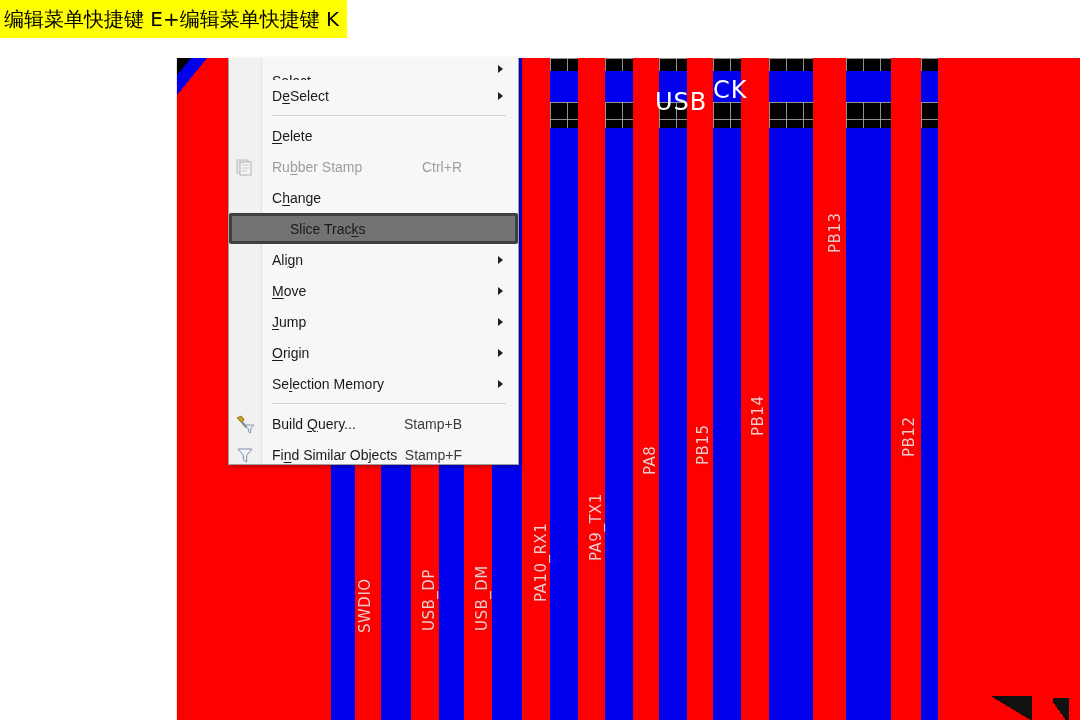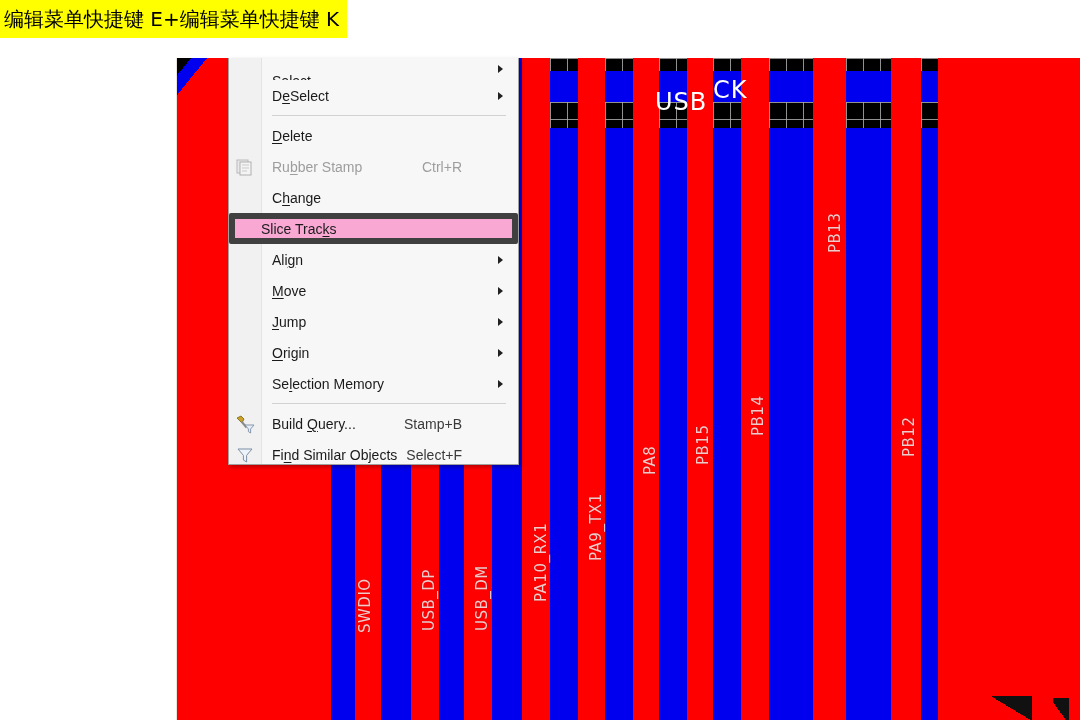--- a/index.html
+++ b/index.html
@@ -89,24 +89,24 @@
     white-space:nowrap;
   }
   .menu-item .mi-label{flex:0 0 auto;}
   .menu-item .mi-shortcut{
     position:absolute;right:56px;top:50%;transform:translateY(-50%);
     color:#3a3a3a;
   }
   .menu-item.disabled .mi-label,
   .menu-item.disabled .mi-shortcut{color:#9d9d9d;}
   .menu-item.highlight{
-    background:#f9a8d4;
-    border:6px solid #404040;
+    background:#737373;
+    border:3px solid #404040;
     border-radius:2px;
-    padding-left:26px;
+    padding-left:58px;
   }
   .menu-item .arrow{
     position:absolute;right:15px;top:50%;
     transform:translateY(-50%);
     width:0;height:0;
     border-top:4px solid transparent;
     border-bottom:4px solid transparent;
     border-left:5px solid #202020;
   }
   .menu-sep{
@@ -271,16 +271,16 @@
             <path d="M12 12h9l-3.4 4v4l-2.2-1.4v-2.6z" fill="#e7eef7" stroke="#7b8fa6" stroke-width=".9"></path>
           </svg></span>
         <span class="mi-label">Build <span class="mi-underline">Q</span>uery...</span>
         <span class="mi-shortcut">Stamp+B</span>
       </div>
       <div class="menu-item">
         <span class="menu-icon"><svg viewBox="0 0 24 22" width="24" height="22">
             <path d="M5 5h14l-5.4 6.4V18l-3.2-2v-4.6z" fill="#eef3f9" stroke="#7b8fa6" stroke-width="1"></path>
           </svg></span>
         <span class="mi-label">Fi<span class="mi-underline">n</span>d Similar Objects</span>
-        <span class="mi-shortcut">Select+F</span>
+        <span class="mi-shortcut">Stamp+F</span>
       </div>
     </div>
 </div>
 
 </body></html>

